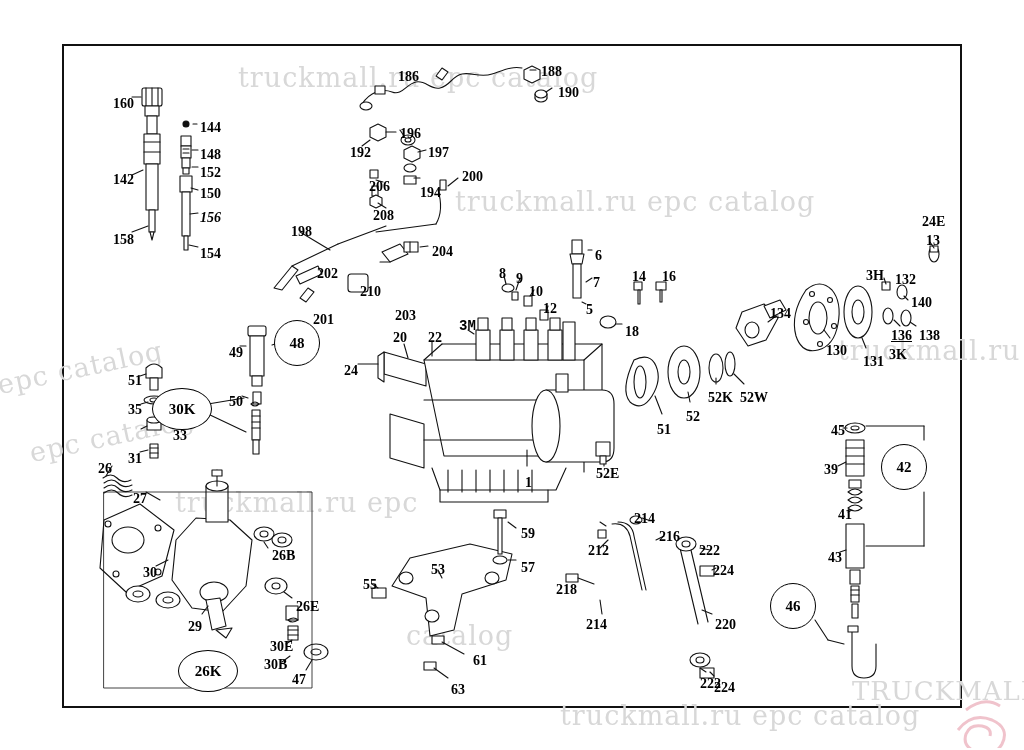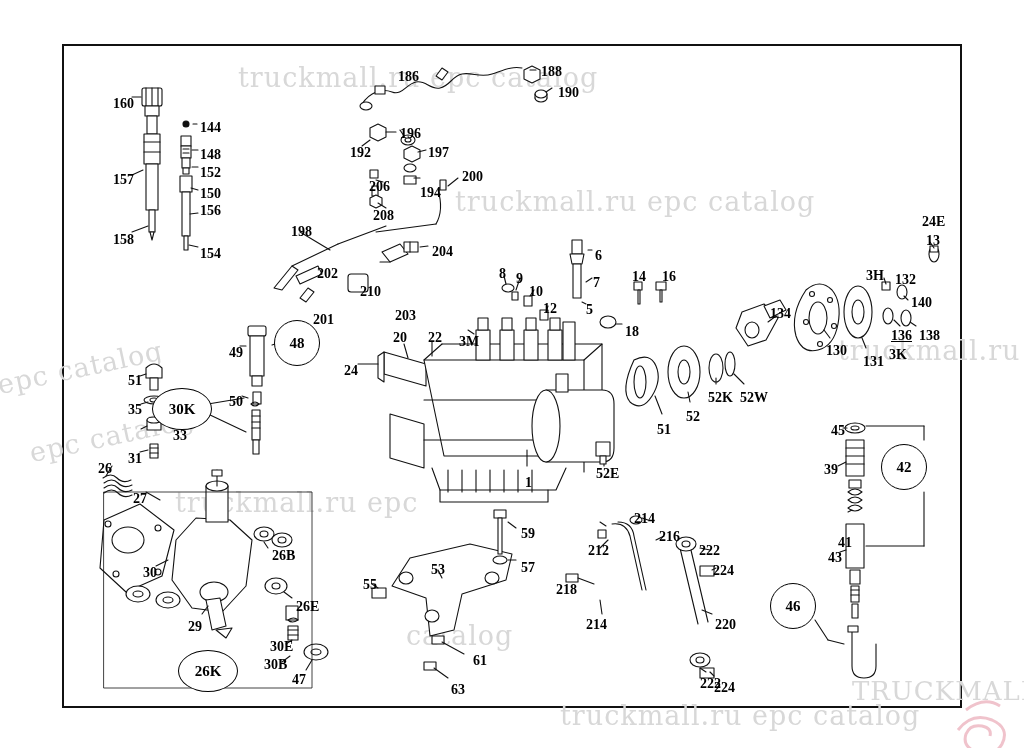--- a/index.html
+++ b/index.html
@@ -471,24 +471,24 @@
         <line x1="706" y1="672" x2="700" y2="668"></line>
         <line x1="714" y1="676" x2="710" y2="672"></line>
       </g>
     </g>
   </svg>
 
   <div id="callout-layer">
       <div class="lbl" style="left: 113px; top: 97px;">160</div>
       <div class="lbl" style="left: 200px; top: 121px;">144</div>
       <div class="lbl" style="left: 200px; top: 148px;">148</div>
-      <div class="lbl" style="left: 113px; top: 173px;">157</div>
+      <div class="lbl" style="left: 113px; top: 173px;">142</div>
       <div class="lbl" style="left: 200px; top: 166px;">152</div>
       <div class="lbl" style="left: 200px; top: 187px;">150</div>
-      <div class="lbl" style="left: 200px; top: 204px;">156</div>
+      <div class="lbl" style="left: 200px; top: 211px; font-style: italic;">156</div>
       <div class="lbl" style="left: 113px; top: 233px;">158</div>
       <div class="lbl" style="left: 200px; top: 247px;">154</div>
       <div class="lbl" style="left: 398px; top: 70px;">186</div>
       <div class="lbl" style="left: 541px; top: 65px;">188</div>
       <div class="lbl" style="left: 558px; top: 86px;">190</div>
       <div class="lbl" style="left: 400px; top: 127px;">196</div>
       <div class="lbl" style="left: 350px; top: 146px;">192</div>
       <div class="lbl" style="left: 428px; top: 146px;">197</div>
       <div class="lbl" style="left: 462px; top: 170px;">200</div>
       <div class="lbl" style="left: 369px; top: 180px;">206</div>
@@ -510,21 +510,21 @@
       <div class="lbl" style="left: 133px; top: 492px;">27</div>
       <div class="lbl" style="left: 143px; top: 566px;">30</div>
       <div class="lbl" style="left: 188px; top: 620px;">29</div>
       <div class="lbl" style="left: 272px; top: 549px;">26B</div>
       <div class="lbl" style="left: 296px; top: 600px;">26E</div>
       <div class="lbl" style="left: 270px; top: 640px;">30E</div>
       <div class="lbl" style="left: 264px; top: 658px;">30B</div>
       <div class="lbl" style="left: 292px; top: 673px;">47</div>
       <div class="lbl" style="left: 393px; top: 331px;">20</div>
       <div class="lbl" style="left: 428px; top: 331px;">22</div>
-      <div class="lbl" style="left: 459px; top: 335px;">3M</div>
+      <div class="lbl" style="left: 459px; top: 319px; font-family: Liberation Mono, monospace;">3M</div>
       <div class="lbl" style="left: 344px; top: 364px;">24</div>
       <div class="lbl" style="left: 499px; top: 267px;">8</div>
       <div class="lbl" style="left: 516px; top: 272px;">9</div>
       <div class="lbl" style="left: 529px; top: 285px;">10</div>
       <div class="lbl" style="left: 543px; top: 302px;">12</div>
       <div class="lbl" style="left: 586px; top: 303px;">5</div>
       <div class="lbl" style="left: 593px; top: 276px;">7</div>
       <div class="lbl" style="left: 595px; top: 249px;">6</div>
       <div class="lbl" style="left: 625px; top: 325px;">18</div>
       <div class="lbl" style="left: 632px; top: 270px;">14</div>
@@ -541,21 +541,21 @@
       <div class="lbl" style="left: 889px; top: 348px;">3K</div>
       <div class="lbl" style="left: 866px; top: 269px;">3H</div>
       <div class="lbl" style="left: 895px; top: 273px;">132</div>
       <div class="lbl" style="left: 911px; top: 296px;">140</div>
       <div class="lbl" style="left: 891px; top: 329px; text-decoration: underline;">136</div>
       <div class="lbl" style="left: 919px; top: 329px;">138</div>
       <div class="lbl" style="left: 922px; top: 215px;">24E</div>
       <div class="lbl" style="left: 926px; top: 234px;">13</div>
       <div class="lbl" style="left: 831px; top: 424px;">45</div>
       <div class="lbl" style="left: 824px; top: 463px;">39</div>
-      <div class="lbl" style="left: 838px; top: 536px;">41</div>
+      <div class="lbl" style="left: 838px; top: 508px;">41</div>
       <div class="lbl" style="left: 828px; top: 551px;">43</div>
       <div class="lbl" style="left: 521px; top: 527px;">59</div>
       <div class="lbl" style="left: 521px; top: 561px;">57</div>
       <div class="lbl" style="left: 431px; top: 563px;">53</div>
       <div class="lbl" style="left: 363px; top: 578px;">55</div>
       <div class="lbl" style="left: 473px; top: 654px;">61</div>
       <div class="lbl" style="left: 451px; top: 683px;">63</div>
       <div class="lbl" style="left: 634px; top: 512px;">214</div>
       <div class="lbl" style="left: 659px; top: 530px;">216</div>
       <div class="lbl" style="left: 588px; top: 544px;">212</div>

